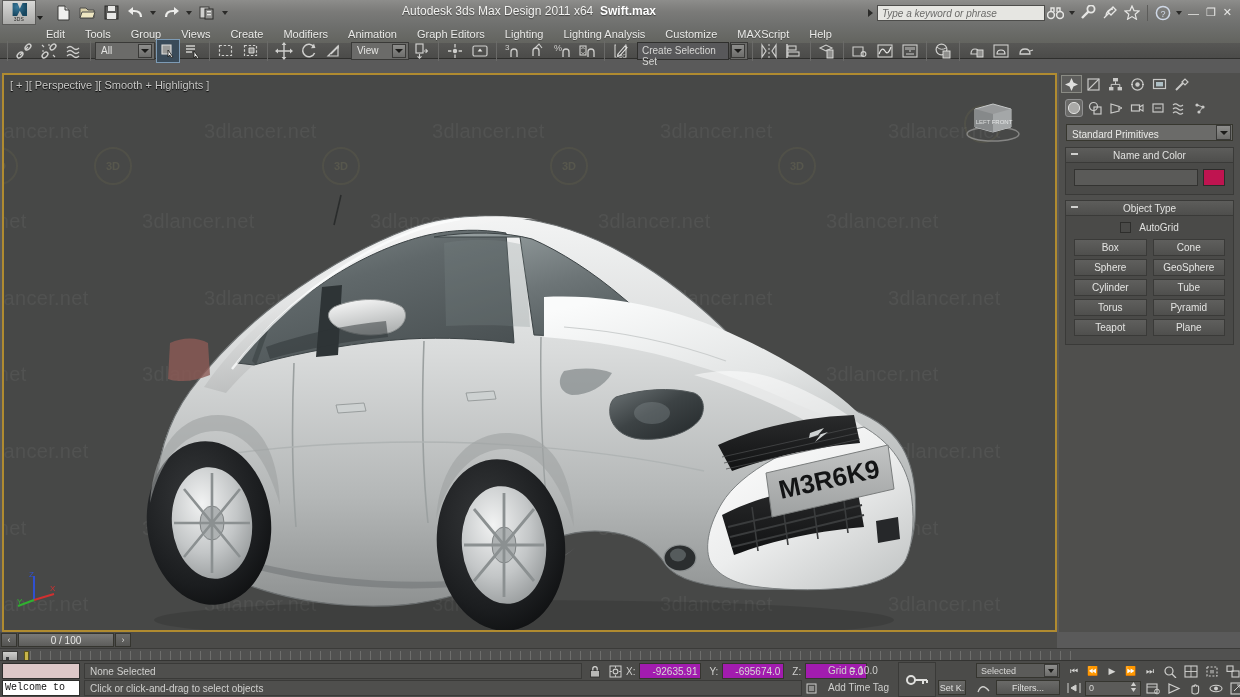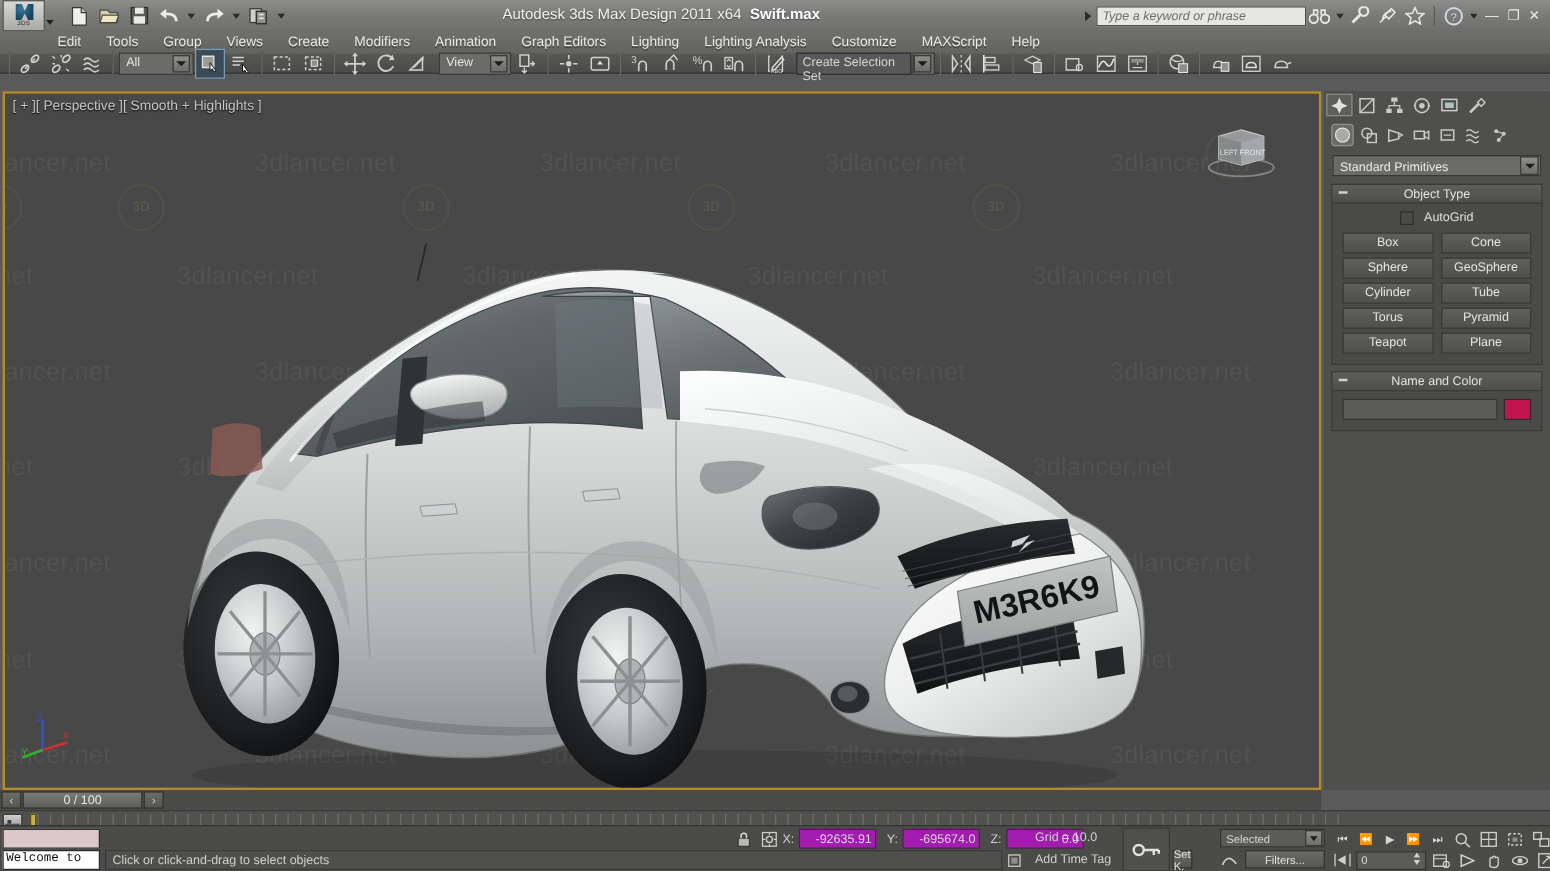--- a/index.html
+++ b/index.html
@@ -178,21 +178,21 @@
   .addtag { position:absolute; left:822px; top:19px; font-size:10px;color:#cfcfcd; padding:2px 6px; }
   .tagicon { position:absolute; left:803px; top:19px; width:16px;height:16px;display:flex;align-items:center;justify-content:center;}
   .keybox { position:absolute; left:898px; top:1px; width:38px; height:35px;
             background:#4f4f4d; border:1px solid #3a3a38; display:flex;align-items:center;justify-content:center;}
   .autobtn {
     position:absolute; left:938px; top:2px; width:34px;height:15px;
     background:linear-gradient(180deg,#6a6a68,#555553); border:1px solid #35352f;
     font-size:9px;color:#e0e0de; display:flex;align-items:center;justify-content:center;margin-top:35px;
   }
   .setkbtn {
-    position:absolute; left:938px; top:19px; width:16px;height:15px;
+    position:absolute; left:938px; top:19px; width:28px;height:15px;
     background:linear-gradient(180deg,#6a6a68,#555553); border:1px solid #35352f;
     font-size:9px;color:#e0e0de; display:flex;align-items:center;justify-content:center;
   }
   .curvebtn { position:absolute; left:975px; top:19px; width:18px;height:15px;display:flex;align-items:center;justify-content:center;}
   .selcombo {
     position:absolute; left:976px; top:2px; width:84px; height:15px;
     background:#5b5b59; border:1px solid #35352f; display:flex; align-items:center;
     justify-content:space-between; font-size:9px; color:#d8d8d6; padding-left:4px;
   }
   .filtbtn {
@@ -956,20 +956,33 @@
     <div class="cpcombo">
       <span>Standard Primitives</span>
       <span class="arrow" style="width:15px;height:15px;background:linear-gradient(180deg,#8e8e8c,#6d6d6b);border:1px solid #3a3a38;display:flex;align-items:center;justify-content:center;margin:0 1px;">
           <i style="border-left:4px solid transparent;border-right:4px solid transparent;border-top:4px solid #1c1c1a;display:block;"></i>
         </span>
     </div>
 
     <div class="rollout">
       <div class="rolloutHdr">
         <span class="minus"></span>
+        <span>Name and Color</span>
+      </div>
+      <div class="rolloutBody">
+        <div class="nc">
+          <div class="ncfield"></div>
+          <div class="ncswatch" id="colorSwatch" style="background: rgb(191, 20, 80);"></div>
+        </div>
+      </div>
+    </div>
+
+    <div class="rollout">
+      <div class="rolloutHdr">
+        <span class="minus"></span>
         <span>Object Type</span>
       </div>
       <div class="rolloutBody">
         <div class="autogrid">
           <span class="cbox"></span>
           <span class="aglabel">AutoGrid</span>
         </div>
         <div class="btngrid">
           <div class="pbtn2">Box</div>
           <div class="pbtn2">Cone</div>
@@ -977,33 +990,20 @@
           <div class="pbtn2">GeoSphere</div>
           <div class="pbtn2">Cylinder</div>
           <div class="pbtn2">Tube</div>
           <div class="pbtn2">Torus</div>
           <div class="pbtn2">Pyramid</div>
           <div class="pbtn2">Teapot</div>
           <div class="pbtn2">Plane</div>
         </div>
       </div>
     </div>
-
-    <div class="rollout">
-      <div class="rolloutHdr">
-        <span class="minus"></span>
-        <span>Name and Color</span>
-      </div>
-      <div class="rolloutBody">
-        <div class="nc">
-          <div class="ncfield"></div>
-          <div class="ncswatch" id="colorSwatch" style="background: rgb(191, 20, 80);"></div>
-        </div>
-      </div>
-    </div>
   </div>
 
   <div class="timeslider">
     <div class="tsbtn" style="left:1px;">‹</div>
     <div class="tshandle">0 / 100</div>
     <div class="tsbtn" style="left:115px;">›</div>
   </div>
 
   <div class="trackbar">
     <div class="keybar">
@@ -1119,20 +1119,21 @@
       <span class="tick"></span>
         <span class="tick"></span>
         <span class="tick"></span>
     </div>
   </div>
 
   <div class="statusbar">
     <div class="mx1"></div>
     <div class="mx2">Welcome to</div>
 
+    <div class="stat1">None Selected</div>
     <div class="stat2">Click or click-and-drag to select objects</div>
 
     <div class="lockbtn">
       <svg width="12" height="13">
           <rect x="1.5" y="5.5" width="9" height="6.5" fill="#b8b8b6" stroke="#2a2a28" stroke-width=".8"></rect>
           <path d="M3.8 5.5V3.8a2.2 2.2 0 014.4 0v1.7" fill="none" stroke="#d8d8d6" stroke-width="1.2"></path>
         </svg>
     </div>
     <div class="selbtn">
       <svg width="13" height="13">

